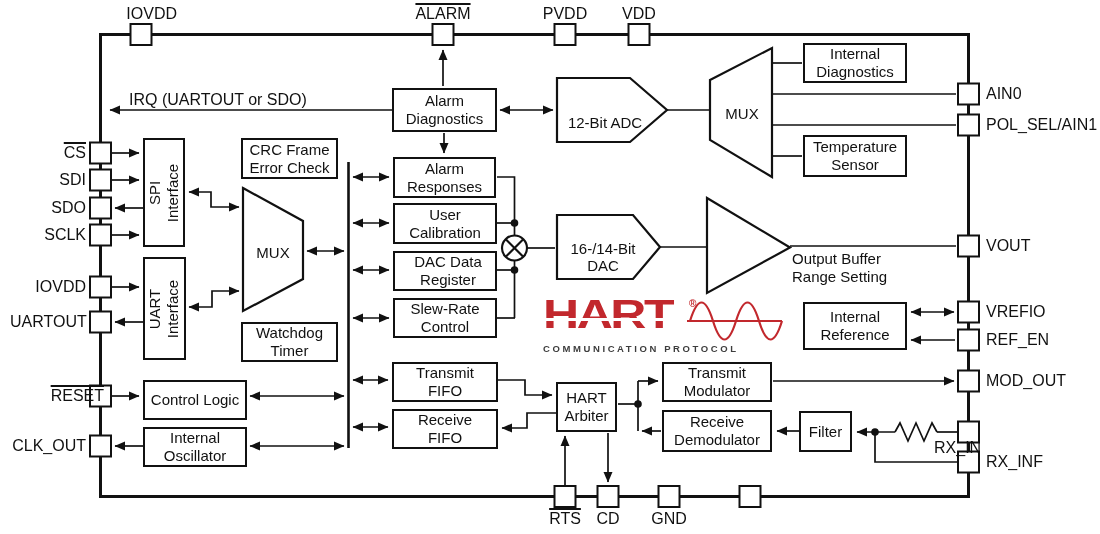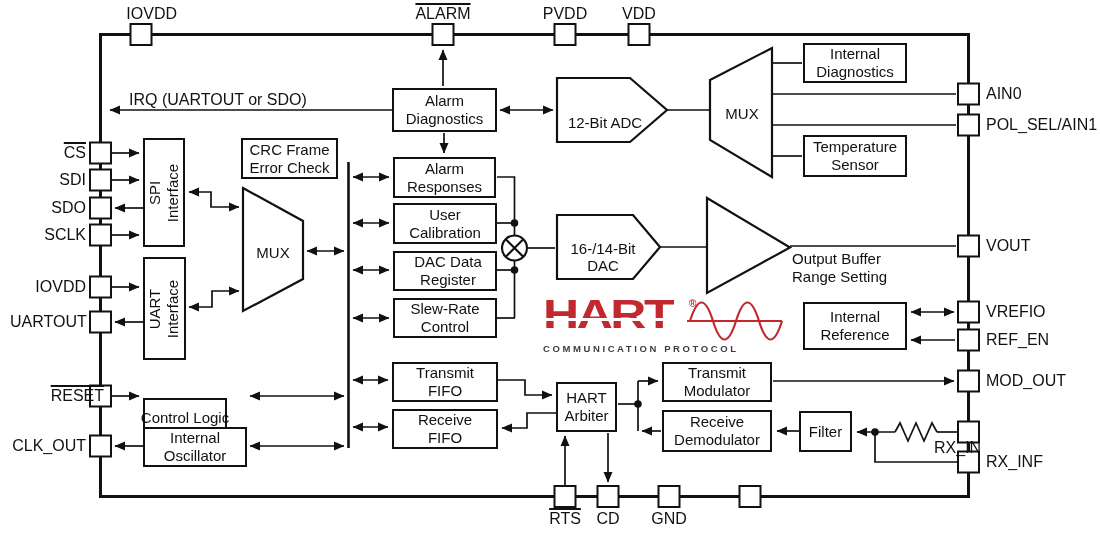--- a/index.html
+++ b/index.html
@@ -171,21 +171,25 @@
         <span>Interface</span>
       </div>
   </div>
   <div class="box" style="left:241px;top:138px;width:97px;height:41px;">
     <span>CRC Frame</span>
       <span>Error Check</span>
   </div>
   <div class="shapelabel" style="left:243px;top:240px;width:60px;height:22px;">
     <span>MUX</span>
   </div>
-  <div class="box" style="left:143px;top:398px;width:84px;height:40px;">
+  <div class="box" style="left:241px;top:322px;width:97px;height:40px;">
+    <span>Watchdog</span>
+      <span>Timer</span>
+  </div>
+  <div class="box" style="left:143px;top:380px;width:104px;height:40px;">
     <span>Control Logic</span>
   </div>
   <div class="box" style="left:143px;top:427px;width:104px;height:40px;">
     <span>Internal</span>
       <span>Oscillator</span>
   </div>
 
   <div class="box" style="left:392px;top:88px;width:105px;height:44px;">
     <span>Alarm</span>
       <span>Diagnostics</span>

